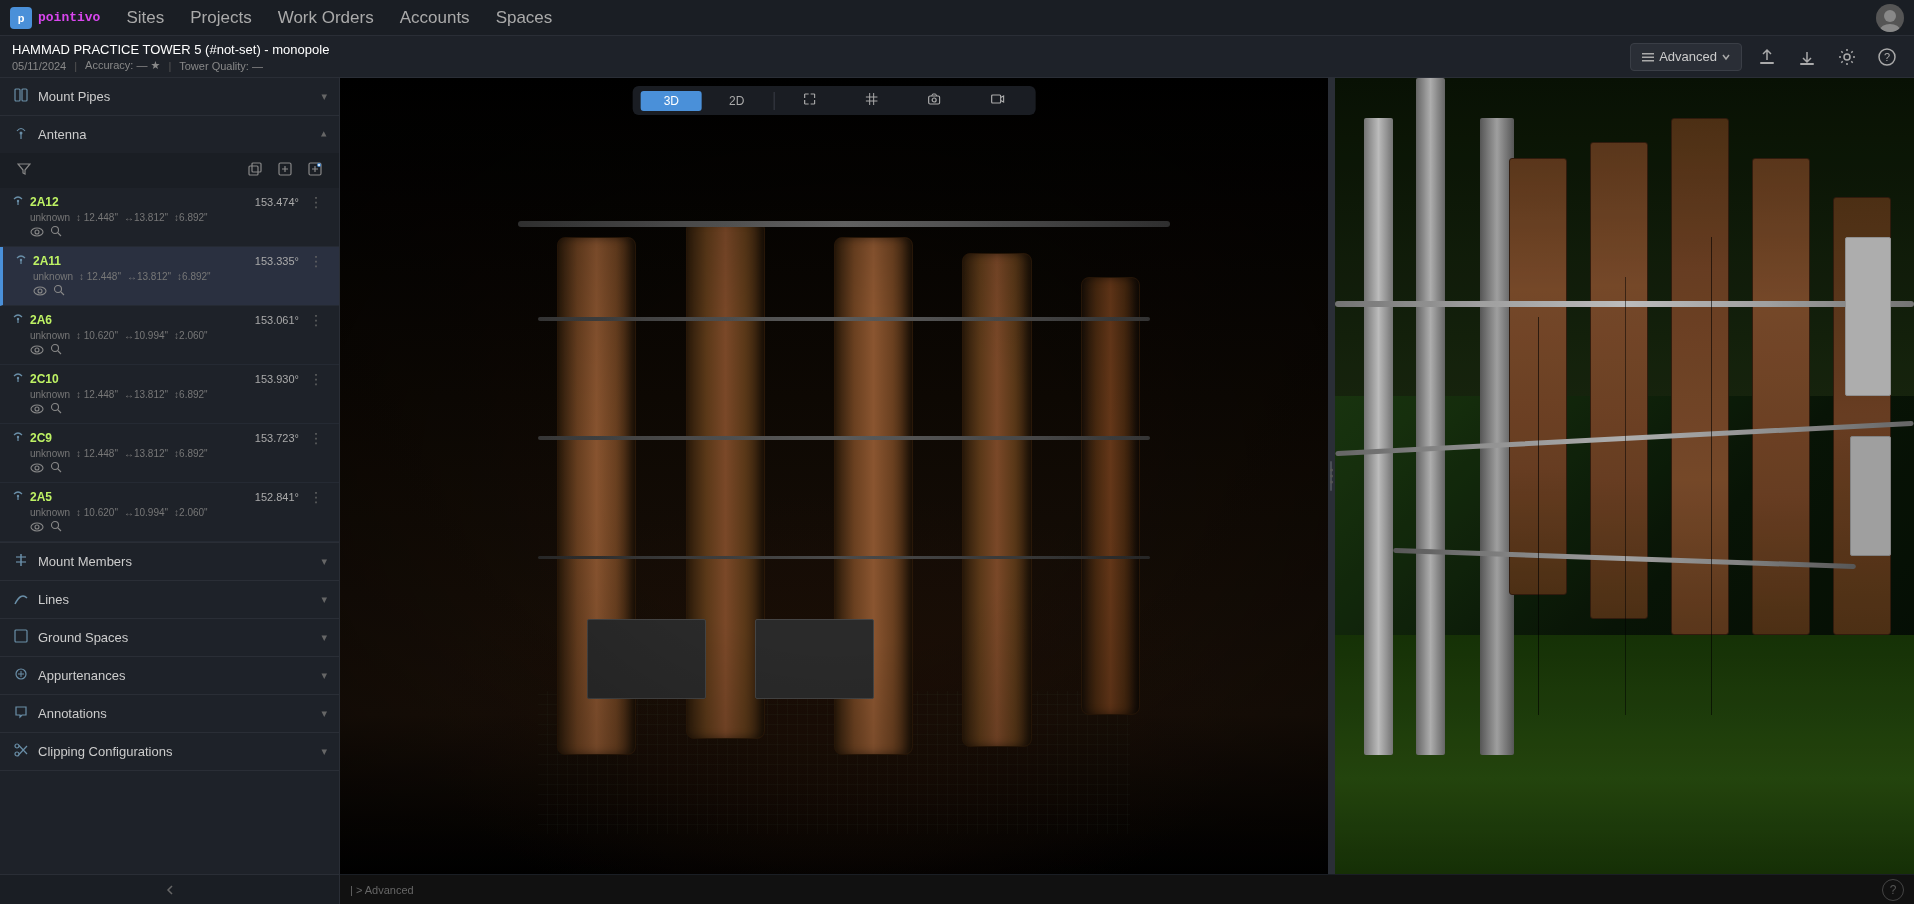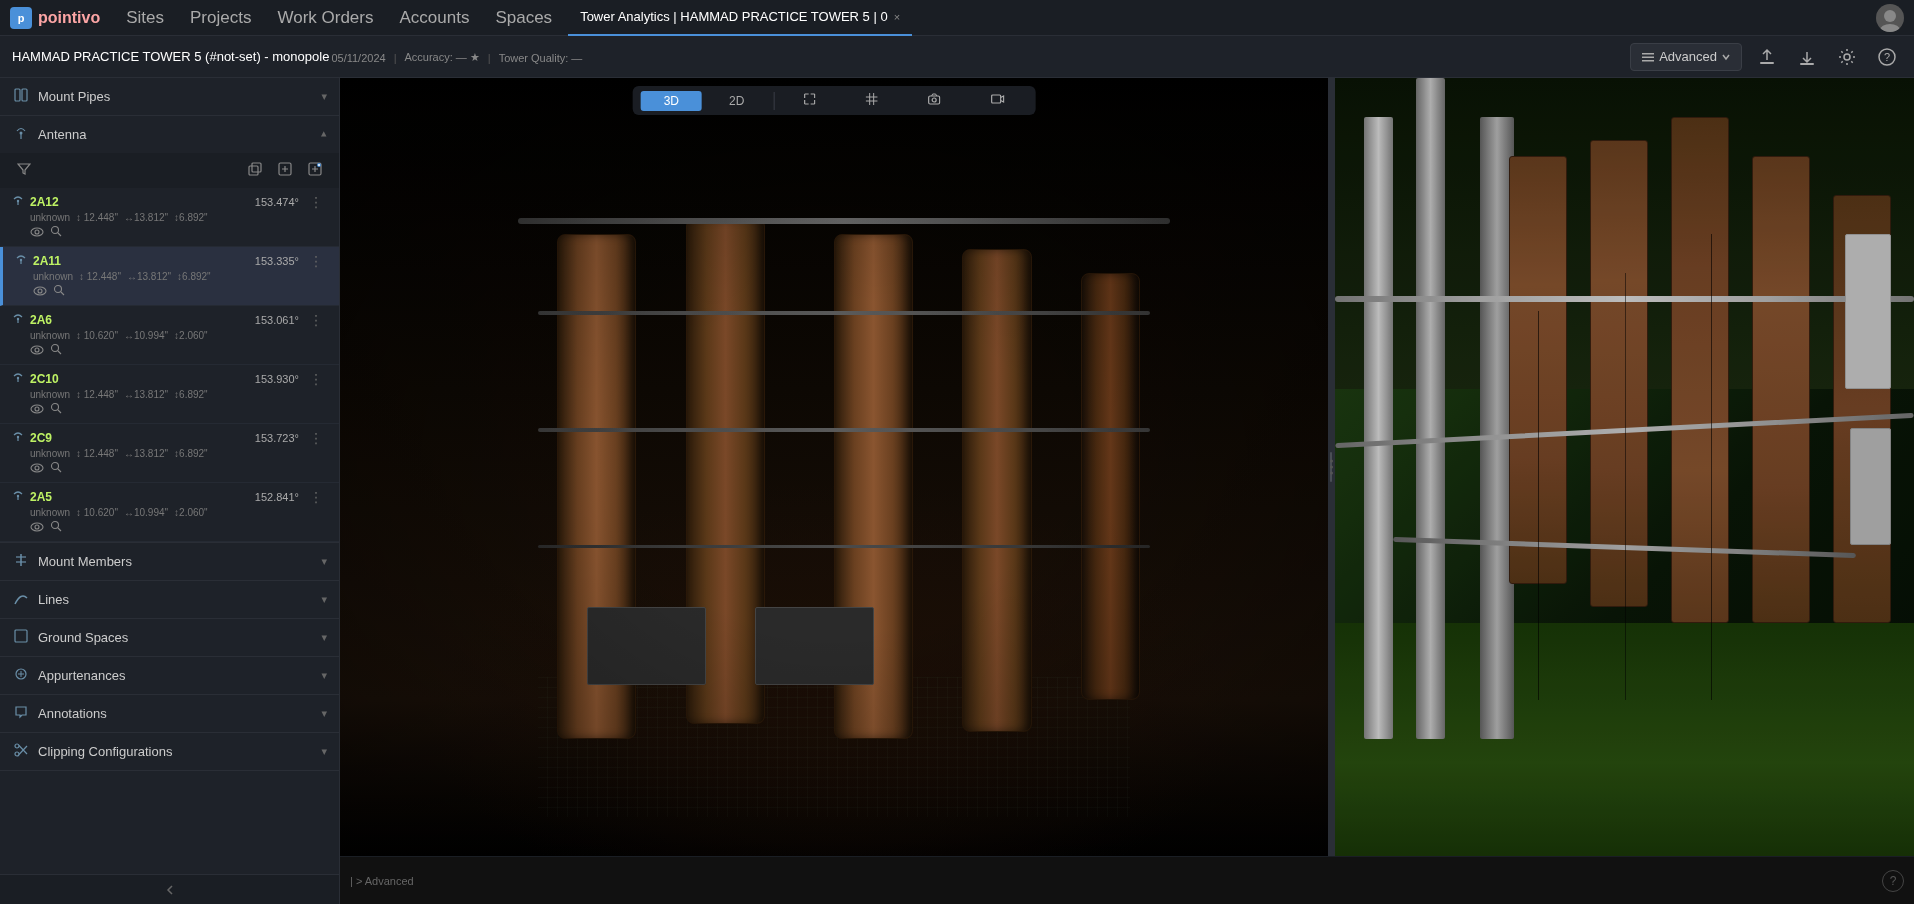--- a/index.html
+++ b/index.html
@@ -12,21 +12,21 @@
       display: flex;
       align-items: center;
       border-bottom: 1px solid #2a2e36;
       padding: 0 10px;
       gap: 6px;
     }
     .top-nav .logo {
       display: flex; align-items: center; gap: 6px; margin-right: 10px;
     }
     .logo-icon { width: 22px; height: 22px; background: #4a90d9; border-radius: 4px; display: flex; align-items: center; justify-content: center; font-size: 10px; color: #fff; font-weight: bold; }
-    .logo-text { color: #fca5a5; font-size: 16px; font-weight: 600; }
+    .logo-text { color: #d946ef; font-size: 13px; font-weight: 600; font-family: Liberation Mono, monospace; }
     .nav-item { color: #aaa; font-size: 17px; padding: 0 10px; cursor: pointer; height: 36px; display: flex; align-items: center; }
     .nav-tab {
       color: #fff; font-size: 13px; padding: 0 12px; height: 36px; display: flex; align-items: center; gap: 6px;
       border-bottom: 2px solid #4a90d9; font-weight: 500;
     }
     .nav-tab .close-x { color: #888; cursor: pointer; font-size: 11px; }
     .nav-spacer { flex: 1; }
     .avatar { width: 28px; height: 28px; border-radius: 50%; background: #555; overflow: hidden; display: flex; align-items: center; justify-content: center; }
 
     
@@ -212,21 +212,21 @@
       display: flex; flex-direction: column; gap: 3px;
     }
     .photo-ctrl-btn {
       background: rgba(20,24,30,0.8); border: 1px solid #3a3e46; border-radius: 3px;
       color: #888; cursor: pointer; width: 24px; height: 24px;
       display: flex; align-items: center; justify-content: center; font-size: 12px;
     }
 
     
     .viewer-bottom {
-      height: 48px; background: #111; display: flex; align-items: center;
+      height: 30px; background: #111; display: flex; align-items: center;
       padding: 0 10px; gap: 6px; border-top: 1px solid #1a1e24;
     }
     .vb-cmd { color: #666; font-size: 11px; }
     .vb-spacer { flex: 1; }
     .vb-help { color: #555; cursor: pointer; font-size: 14px; width: 22px; height: 22px; border-radius: 50%; border: 1px solid #444; display: flex; align-items: center; justify-content: center; font-size: 12px; }
 
     
     .tower-bg {
       width: 100%; height: 100%;
       background:
@@ -291,35 +291,31 @@
           <text x="9" y="13" text-anchor="middle" fill="white" font-size="11" font-weight="bold">p</text>
         </svg>
     </div>
     <span class="logo-text">pointivo</span>
   </div>
   <div class="nav-item">Sites</div>
   <div class="nav-item">Projects</div>
   <div class="nav-item">Work Orders</div>
   <div class="nav-item">Accounts</div>
   <div class="nav-item">Spaces</div>
-  <div class="nav-tab">
-    <span>Tower Analytics | HAMMAD PRACTICE TOWER 5 | 0</span>
-    <span class="close-x">×</span>
-  </div>
   <div class="nav-spacer"></div>
   <div class="avatar">
     <svg width="28" height="28" viewBox="0 0 28 28">
         <circle cx="14" cy="12" r="6" fill="#888"></circle>
         <ellipse cx="14" cy="26" rx="10" ry="6" fill="#888"></ellipse>
       </svg>
   </div>
 </div>
 
 <div class="toolbar-row">
-  <div style="display:flex;flex-direction:row;gap:2px;">
+  <div style="display:flex;flex-direction:column;gap:2px;">
     <span class="toolbar-title">HAMMAD PRACTICE TOWER 5 (#not-set) - monopole</span>
     <div class="toolbar-meta">
       <span>05/11/2024</span>
       <span style="color:#555">|</span>
       <span>Accuracy: — ★</span>
       <span style="color:#555">|</span>
       <span>Tower Quality: —</span>
     </div>
   </div>
   <div class="toolbar-spacer"></div>

